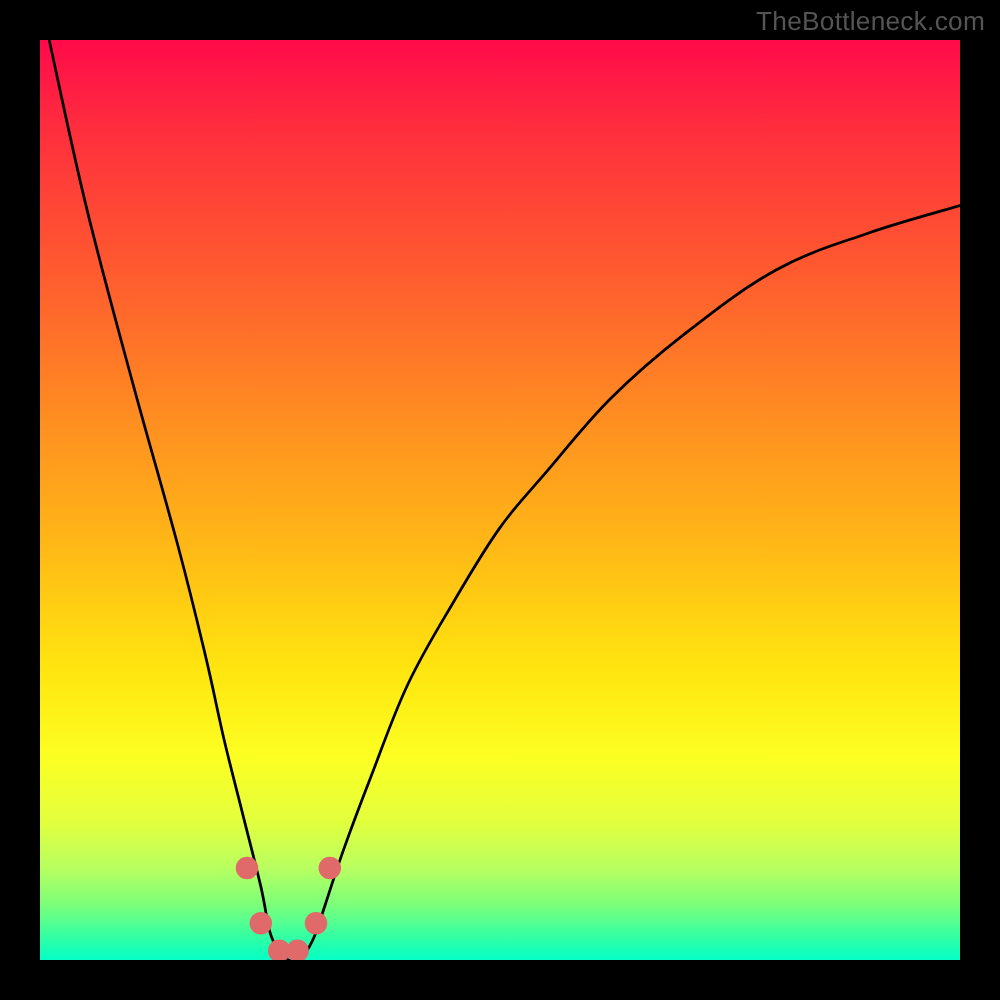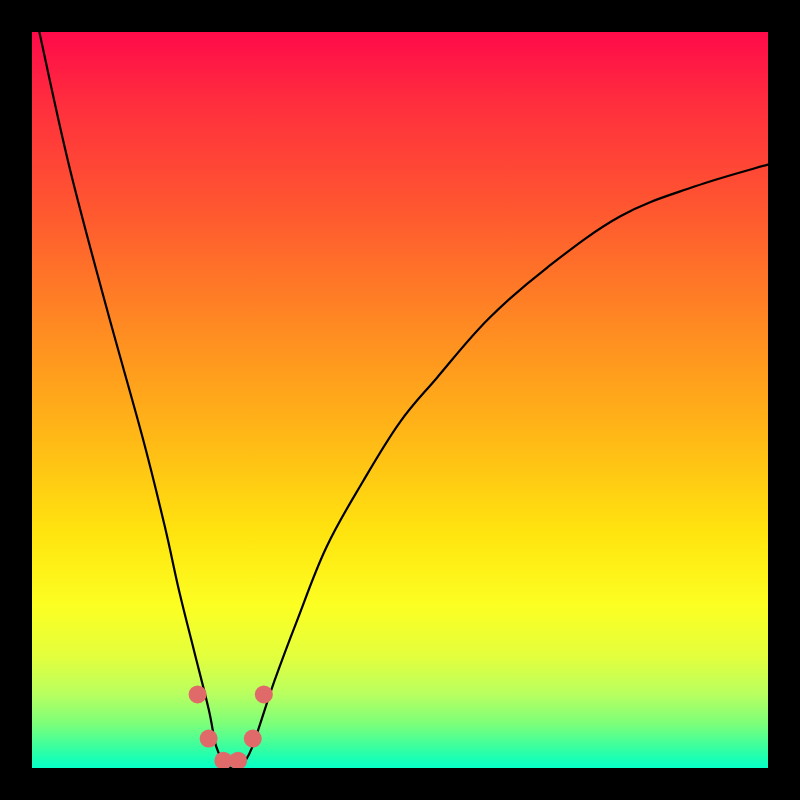--- a/index.html
+++ b/index.html
@@ -66,20 +66,21 @@
   }
   .marker {
     fill: #e06a6a;
     stroke: none;
   }
 </style>
 </head>
 <body>
 
 <div class="frame">
+  <div class="watermark">TheBottleneck.com</div>
   <div class="plot-area">
     <svg class="curve-layer" viewBox="0 0 736 736" preserveAspectRatio="none">
       <path class="curve" id="curve-path" d="M 7.36 0 C 12.659200000000002 23.846400000000003, 24.876800000000003 83.46240000000003, 36.800000000000004 132.48000000000002 C 48.723200000000006 181.4976, 60.35200000000001 223.3024, 73.60000000000001 272.32 C 86.84800000000001 321.3376, 99.8016 365.05600000000004, 110.39999999999999 404.8 C 120.99839999999999 444.544, 125.85599999999998 465.2992, 132.48 493.12 C 139.10399999999998 520.9408, 141.9008 536.8384, 147.20000000000002 559.36 C 152.49920000000003 581.8816, 156.6208 597.0432000000001, 161.92 618.24 C 167.21919999999997 639.4368, 172.66559999999998 659.8976, 176.64 677.12 C 180.6144 694.3424, 181.3504 704.6464, 184 713.92 C 186.6496 723.1936, 188.71040000000002 724.6655999999999, 191.36 728.64 C 194.0096 732.6144, 196.07040000000003 734.6752, 198.72000000000003 736 C 201.36960000000002 737.3248, 203.43040000000002 737.3248, 206.08 736 C 208.7296 734.6752, 210.7904 732.6144, 213.44 728.64 C 216.0896 724.6655999999999, 218.1504 720.544, 220.79999999999998 713.92 C 223.44959999999998 707.2959999999999, 224.1856 703.7632, 228.16 691.84 C 232.1344 679.9168000000001, 236.25600000000003 666.2272, 242.88000000000002 647.6800000000001 C 249.50400000000002 629.1328000000001, 255.6864 612.6464, 264.96 588.8 C 274.23359999999997 564.9535999999999, 282.4768 540.3712, 294.40000000000003 515.2 C 306.32320000000004 490.02880000000005, 317.952 471.48159999999996, 331.2 448.96 C 344.448 426.4384, 354.752 408.6272, 368 390.08000000000004 C 381.248 371.53280000000007, 388.9024 364.46719999999993, 404.8 345.91999999999996 C 420.6976 327.3728, 436.448 306.91200000000003, 456.32 287.04 C 476.192 267.168, 491.3535999999999 254.06719999999999, 515.1999999999999 235.51999999999998 C 539.0464 216.97279999999998, 562.3040000000001 198.5728, 588.8000000000001 184 C 615.296 169.4272, 635.904 163.83359999999993, 662.4 154.55999999999995 C 688.896 145.28639999999996, 722.752 136.4544, 736 132.48000000000002"></path>
       <g id="marker-group">
           <circle cx="165.6" cy="662.4" r="9" class="marker" fill="#e06a6a"></circle>
           <circle cx="176.64" cy="706.56" r="9" class="marker" fill="#e06a6a"></circle>
           <circle cx="191.36" cy="728.64" r="9" class="marker" fill="#e06a6a"></circle>
           <circle cx="206.08" cy="728.64" r="9" class="marker" fill="#e06a6a"></circle>
           <circle cx="220.79999999999998" cy="706.56" r="9" class="marker" fill="#e06a6a"></circle>
           <circle cx="231.84" cy="662.4" r="9" class="marker" fill="#e06a6a"></circle>

